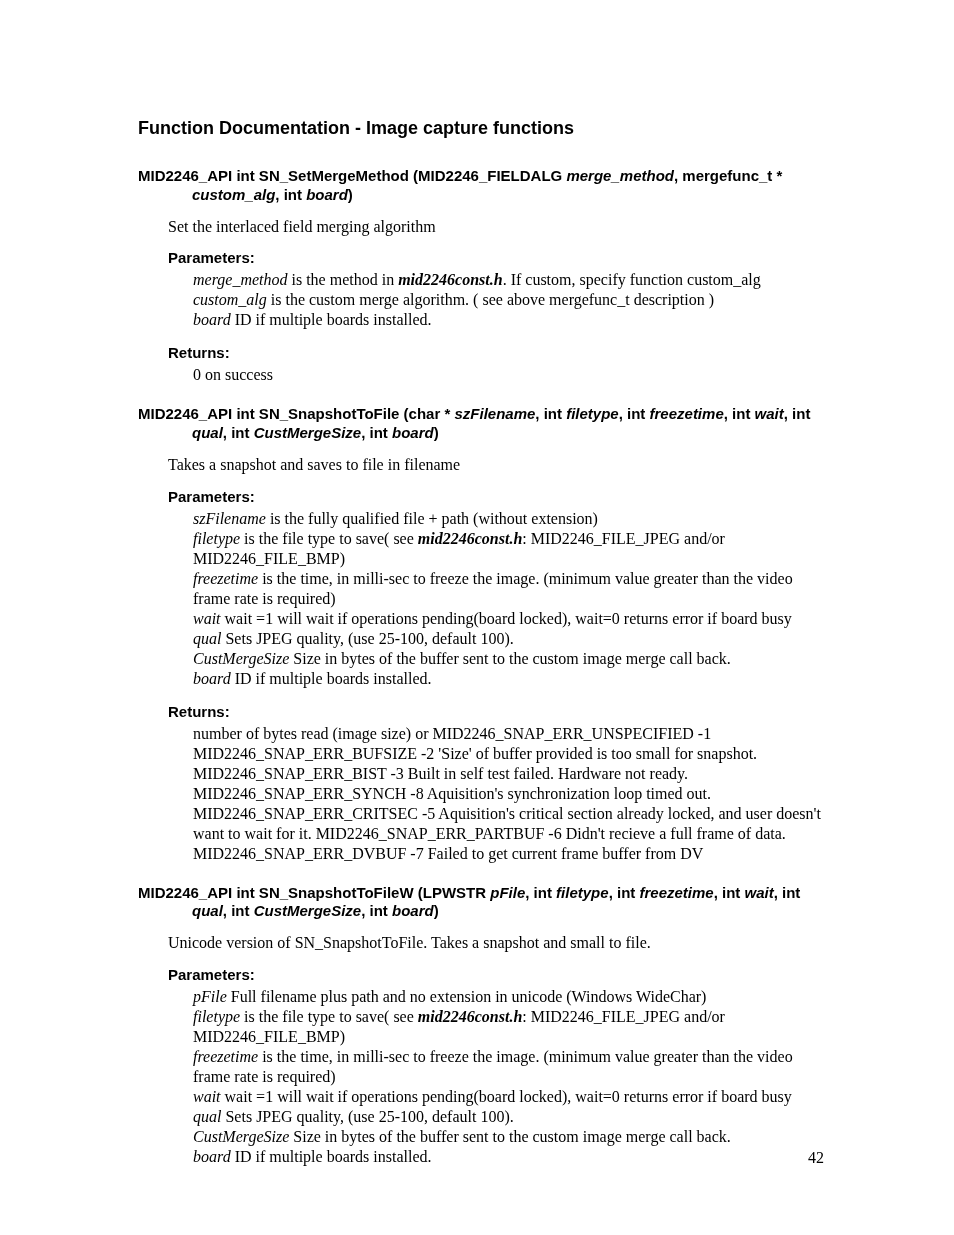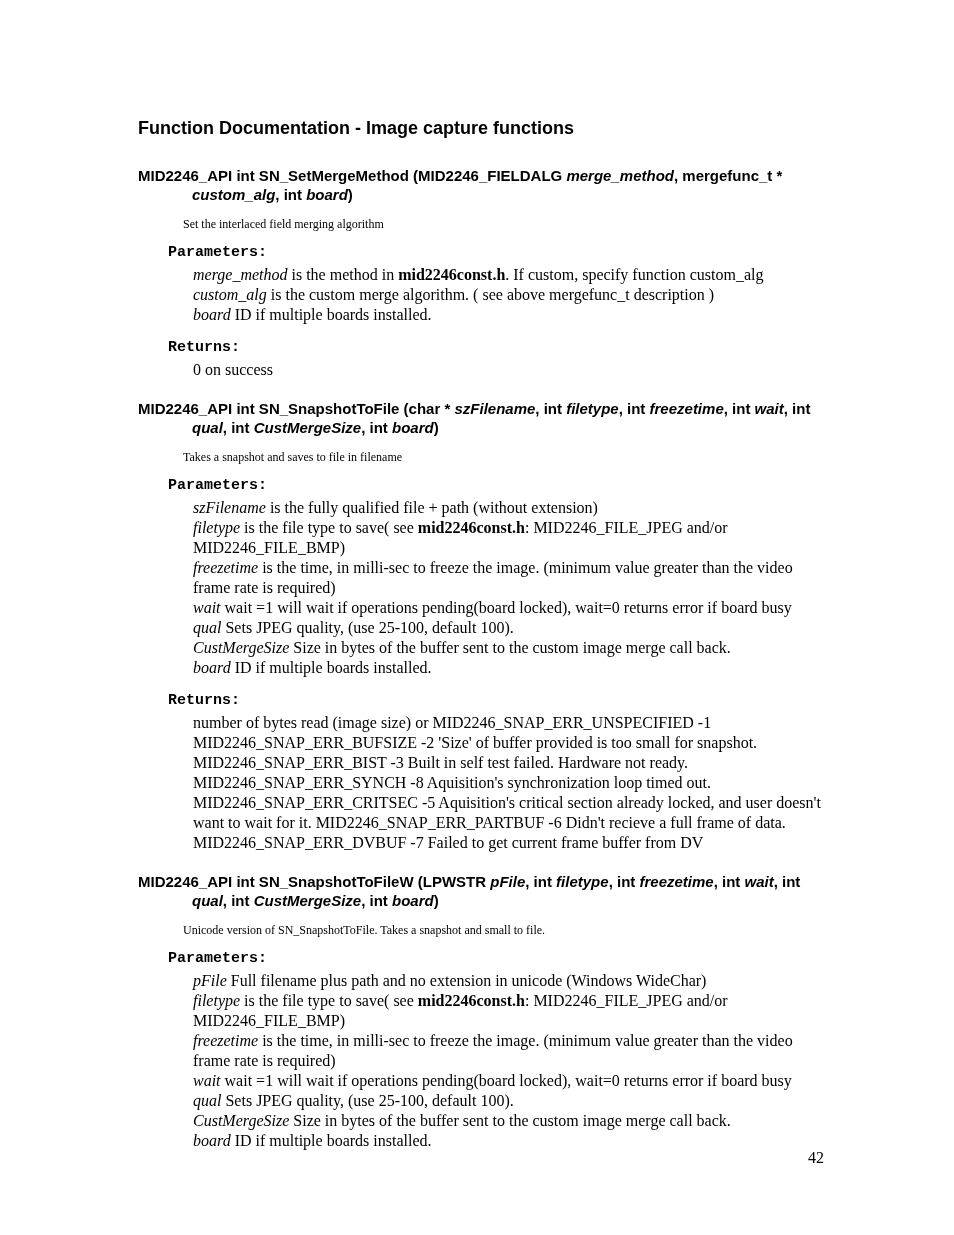--- a/index.html
+++ b/index.html
@@ -30,38 +30,38 @@
     font-family: Liberation Sans, sans-serif;
     font-weight: bold;
     font-size: 15px;
     line-height: 1.25;
     margin: 0 0 12px 0;
     padding-left: 54px;
     text-indent: -54px;
   }
   .sig em { font-style: italic; font-weight: bold; }
   .desc {
-    font-size: 12px;
-    margin: 0 0 12px 45px;
+    font-size: 16px;
+    margin: 0 0 12px 30px;
     line-height: 1.3;
   }
   .sub-head {
-    font-family: Liberation Mono, monospace;
+    font-family: Liberation Sans, sans-serif;
     font-weight: bold;
     font-size: 15px;
     margin: 0 0 4px 30px;
   }
   .block {
     margin: 0 0 14px 55px;
     font-size: 16px;
     line-height: 1.25;
   }
   .block p { margin: 0; }
   .pi { font-style: italic; }
-  .b { font-weight: bold; }
+  .b { font-weight: bold; font-style: italic; }
   .pagenum {
     position: absolute;
     bottom: 68px;
     right: 130px;
     font-size: 16px;
   }
 </style>
 </head>
 <body>
 

